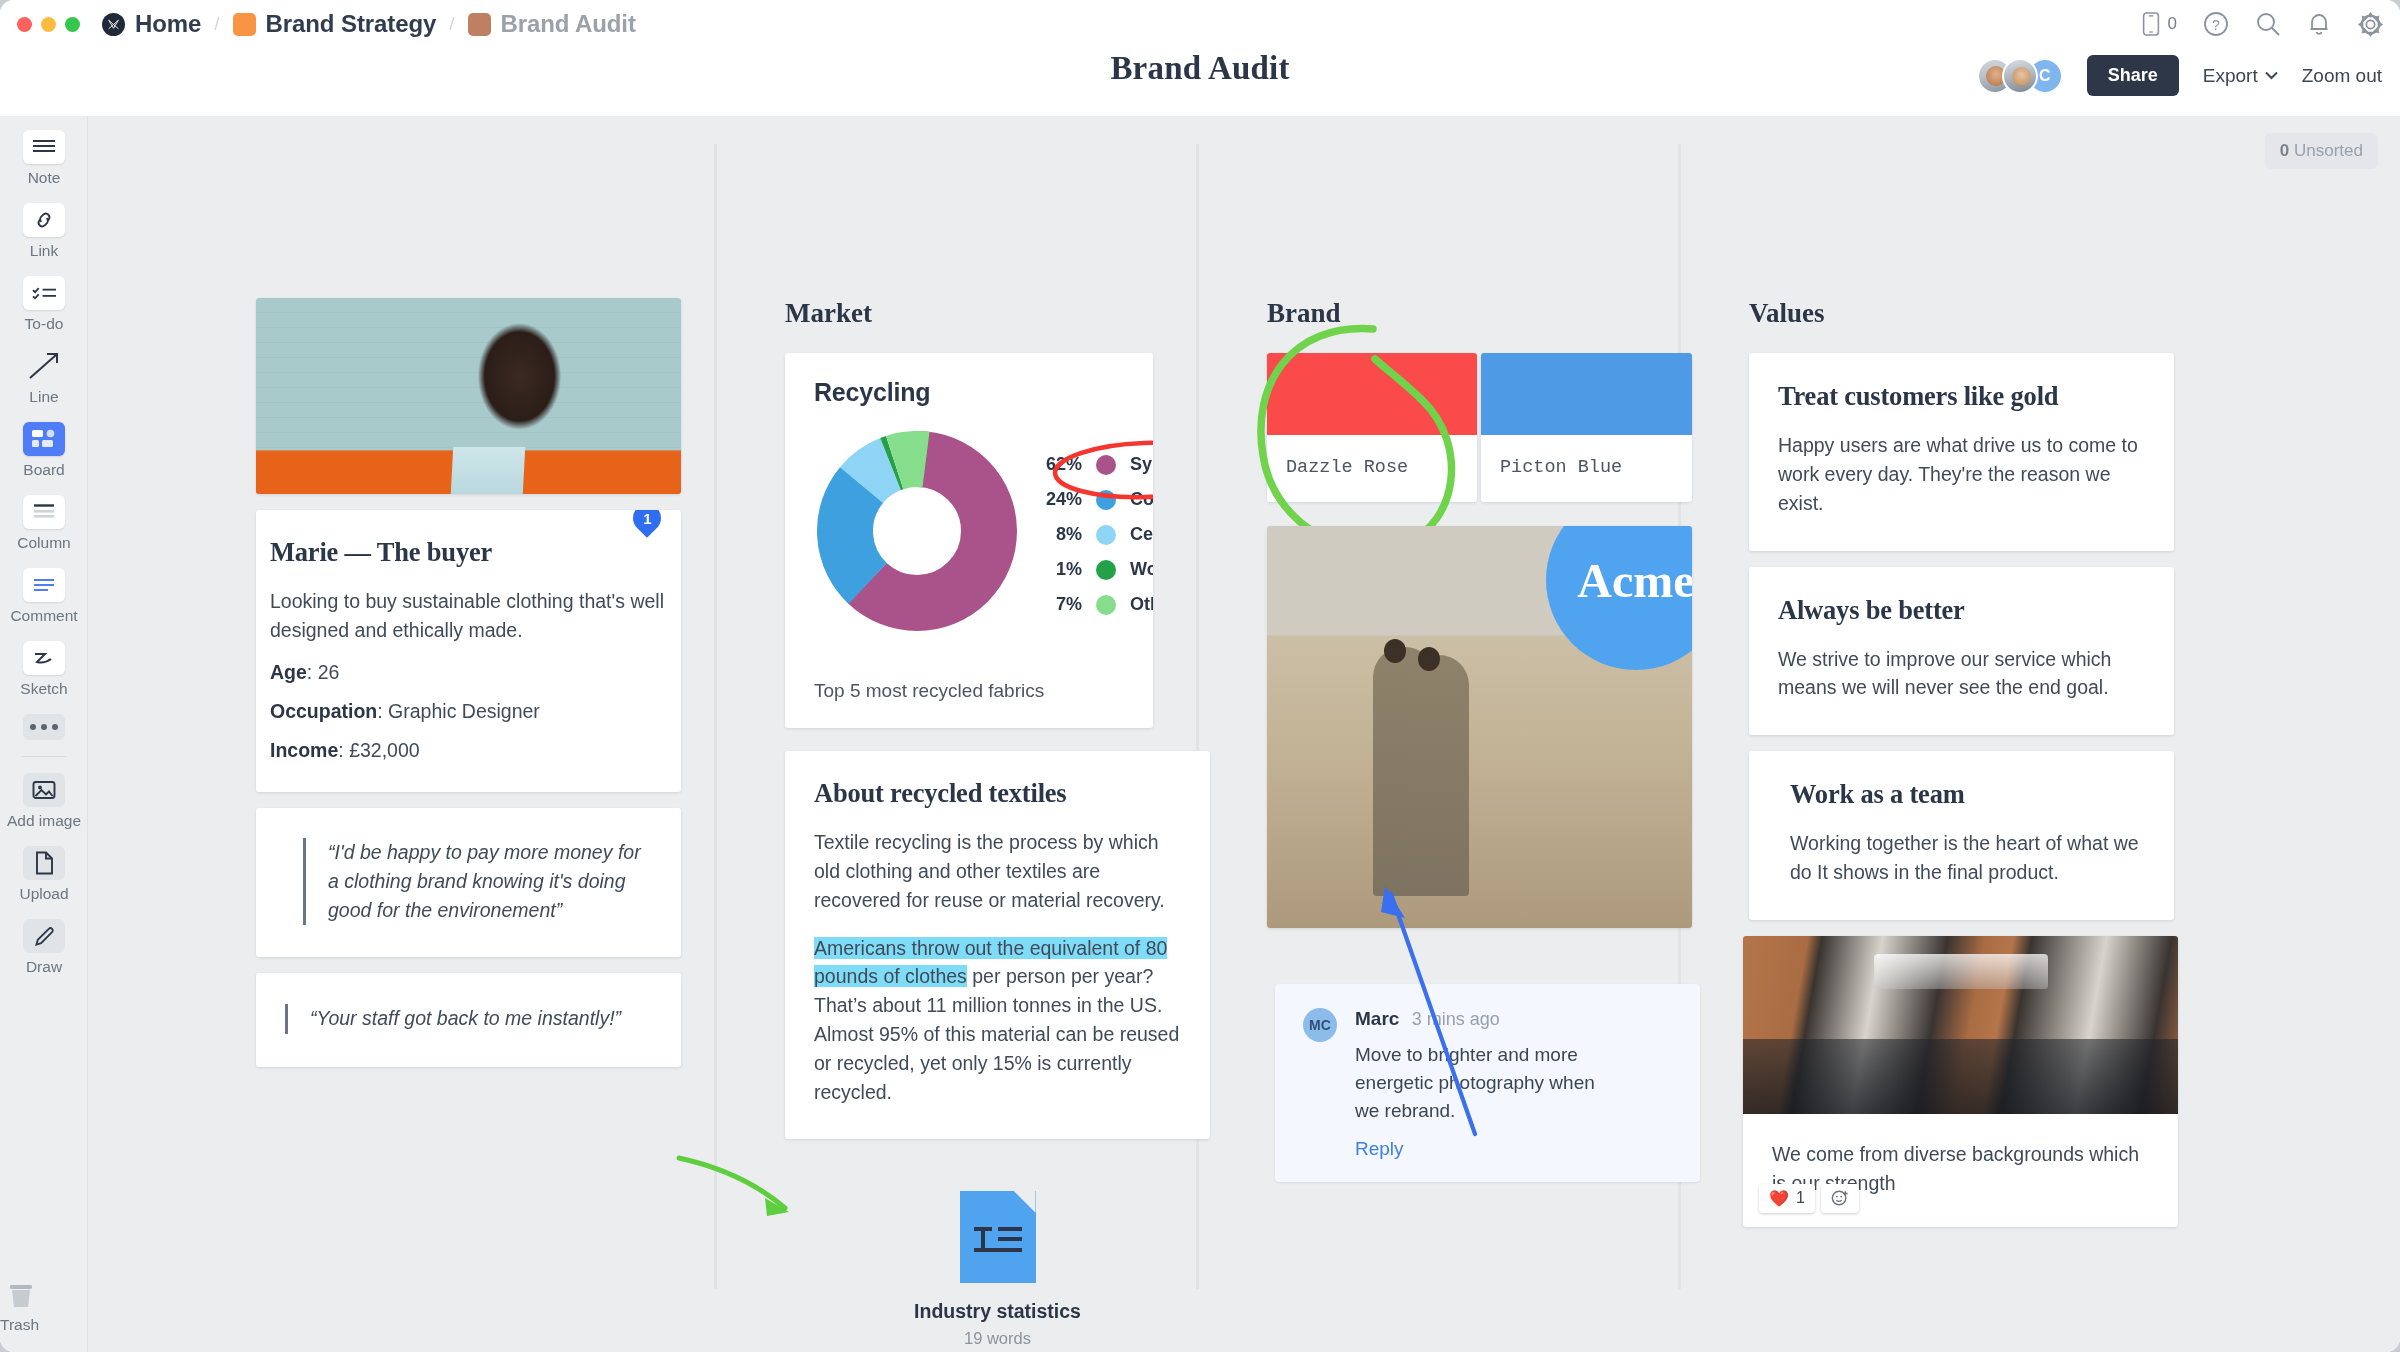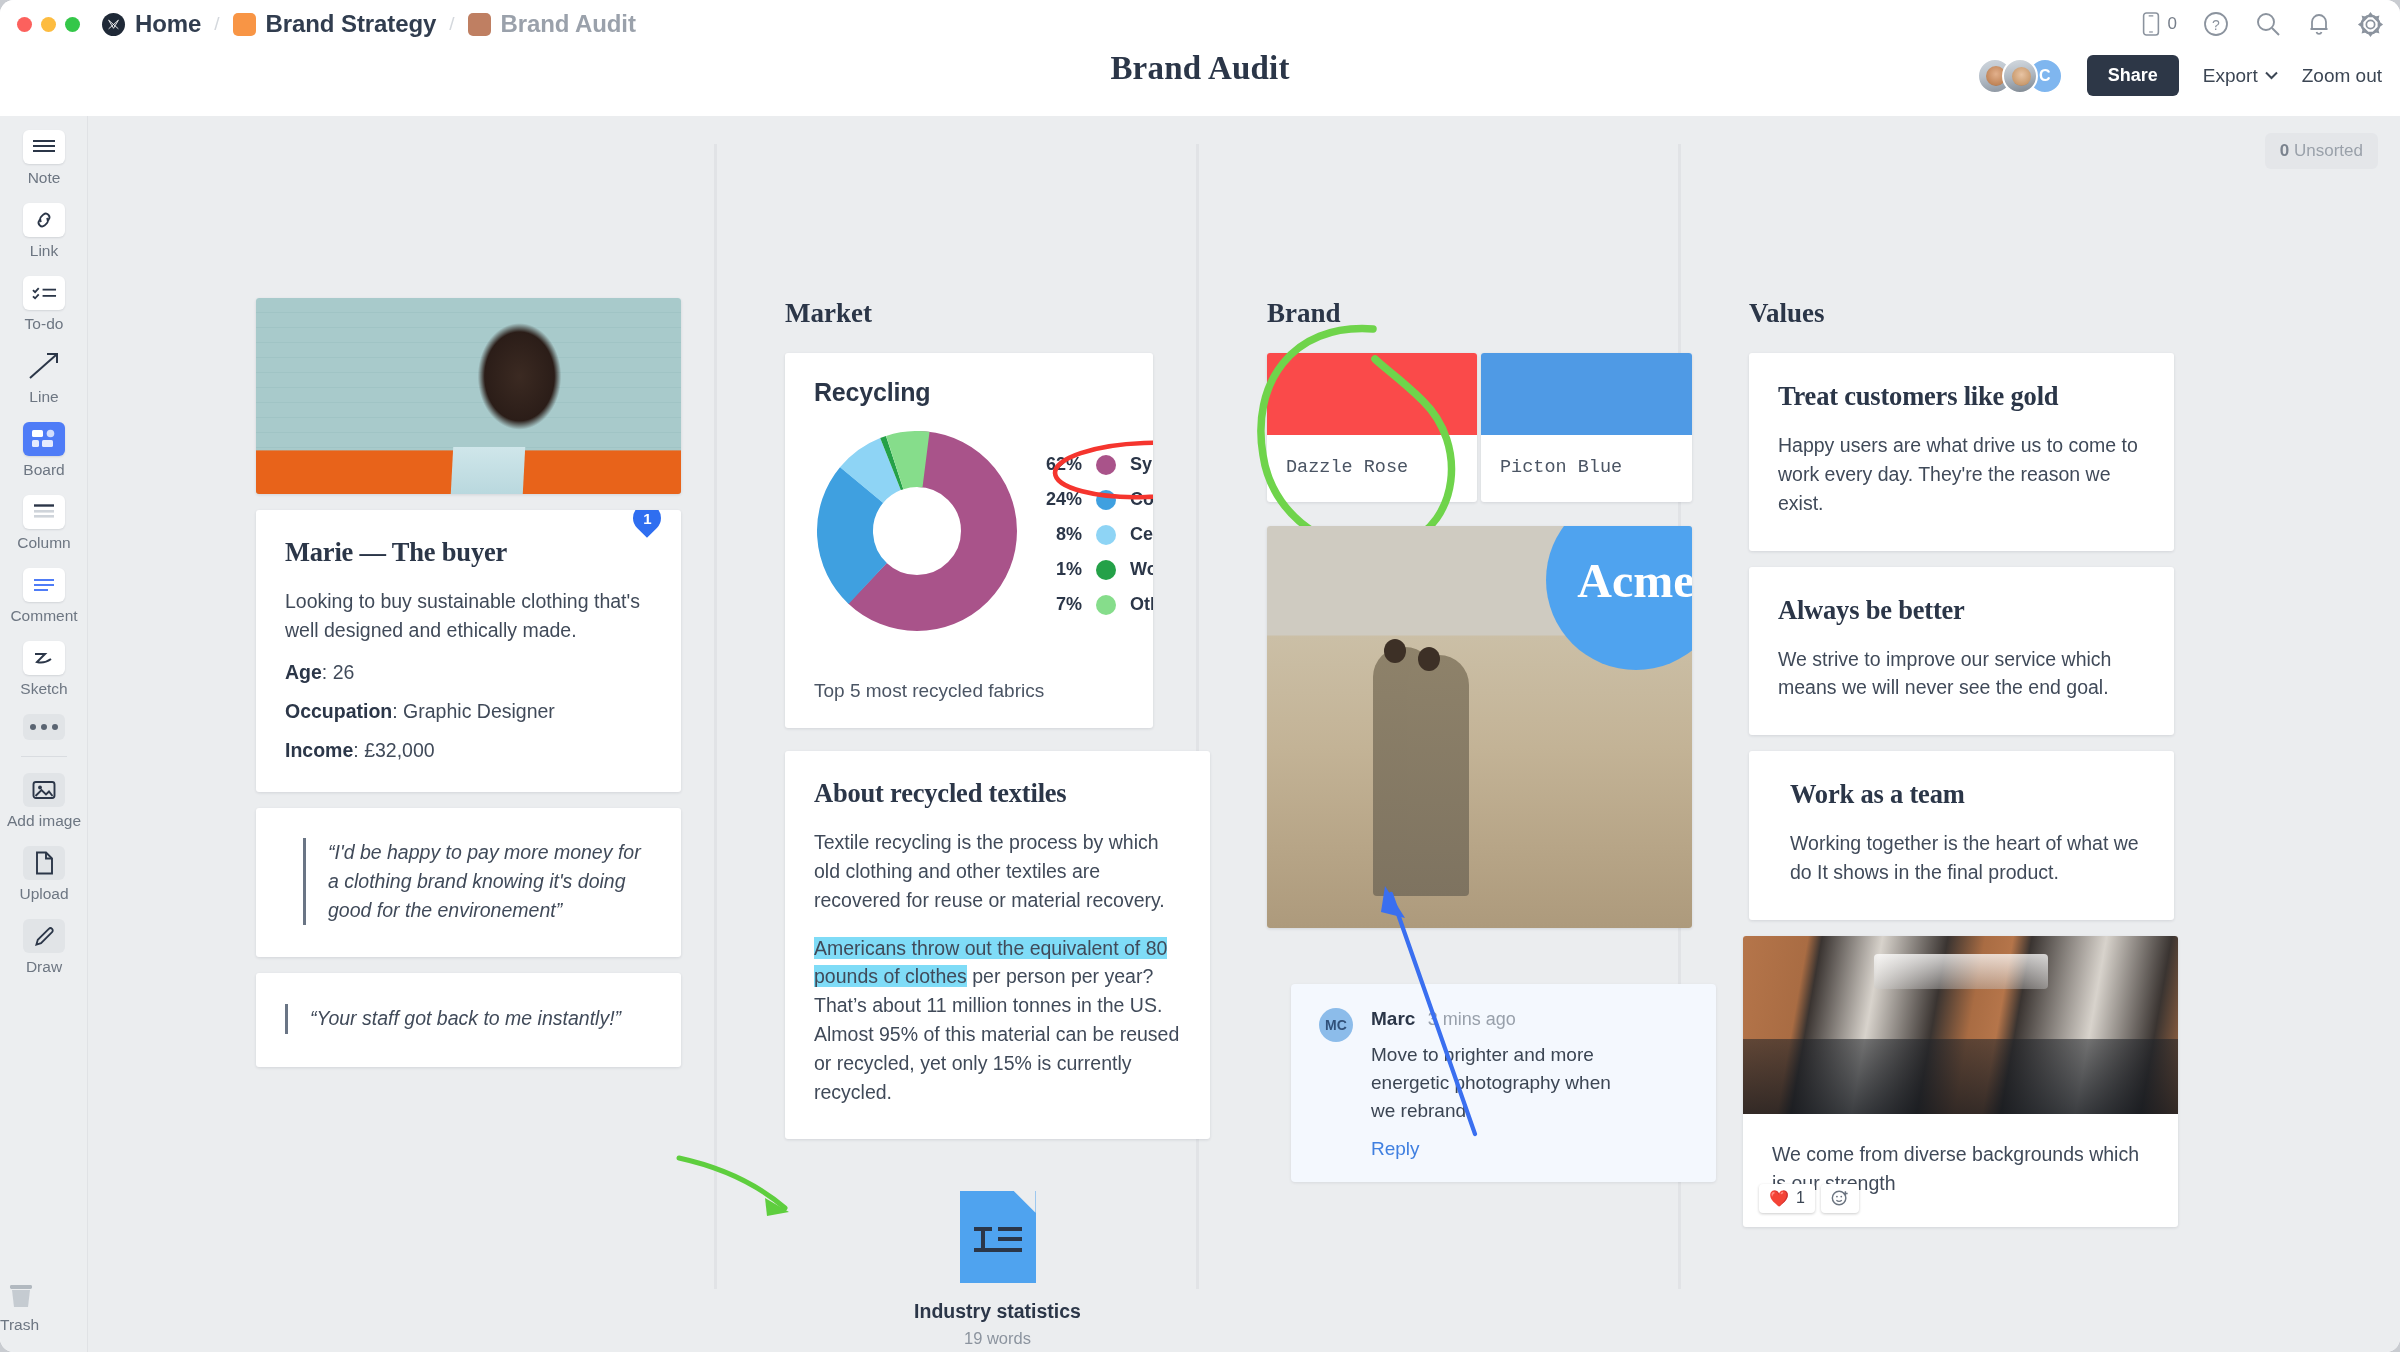--- a/index.html
+++ b/index.html
@@ -108,21 +108,21 @@
   .vdiv { position: absolute; top: 28px; width: 3px; height: 1145px; background: #e1e3e6; }
   .col { position: absolute; top: 0; }
   .col-title {
     font-family: "Liberation Serif", serif; font-weight: bold;
     font-size: 27px; color: #2b3648; margin-bottom: 24px;
   }
   .card {
     background: #fff; border-radius: 3px; box-shadow: 0 1px 3px rgba(40,50,65,.12);
     margin-bottom: 16px; overflow: hidden;
   }
-  .card-pad { padding: 27px 29px 30px; }
+  .card-pad { padding: 27px 14px 30px; }
   .card-h {
     font-family: "Liberation Serif", serif; font-weight: bold;
     font-size: 26.5px; color: #2b3648; margin-bottom: 19px; letter-spacing: -0.2px;
   }
   .card-p { font-size: 19.5px; line-height: 1.48; color: #404a59; }
   .kv { font-size: 19.5px; color: #404a59; margin-top: 16px; }
   .kv b { color: #2b3648; }
   .quote {
     border-left: 3px solid #6a7585; padding-left: 22px;
     font-style: italic; font-size: 19.5px; line-height: 1.5; color: #404a59;
@@ -621,21 +621,21 @@
           <div class="acme" style="right:-34px; top:-36px; width:180px; height:180px; font-size:48px;">
             <span>Acme</span>
           </div>
         </div>
 
         <svg class="anno" width="130" height="260" viewBox="0 0 130 260" style="left:100px; top:580px;">
           <path d="M108 256 L24 16" stroke="#3a6ff0" stroke-width="4.2" fill="none" stroke-linecap="round"></path>
           <path d="M18 8 L38 40 L14 34 Z" fill="#3a6ff0"></path>
         </svg>
 
-        <div class="comment" style="width:425px; margin-top:56px; margin-left:24px;">
+        <div class="comment" style="width:425px; margin-top:56px; margin-left:8px;">
           <div class="c-av">MC</div>
           <div>
             <div>
               <span class="c-name">Marc</span>
               <span class="c-time">3 mins ago</span>
             </div>
             <div class="c-body" style="max-width:250px;">Move to brighter and more energetic photography when we rebrand.</div>
             <div class="c-reply">Reply</div>
           </div>
         </div>

